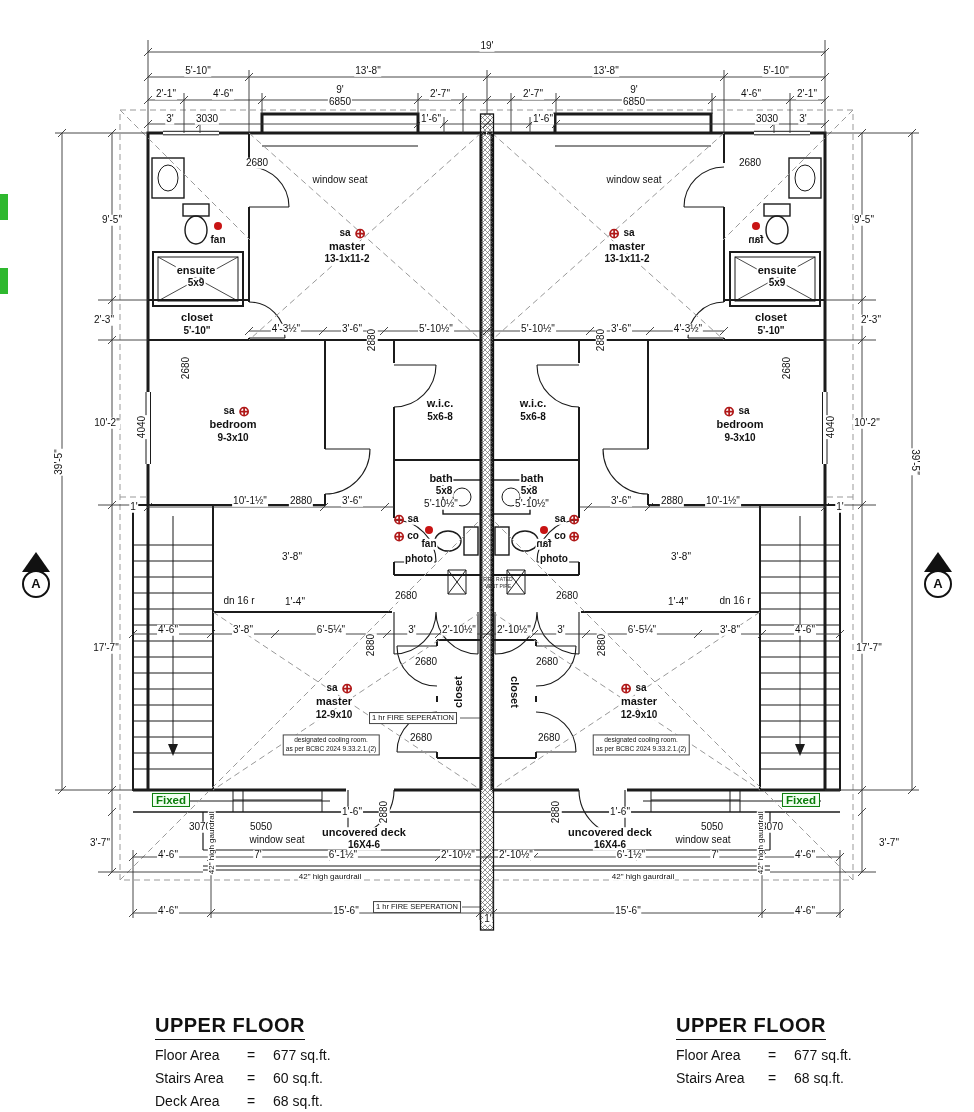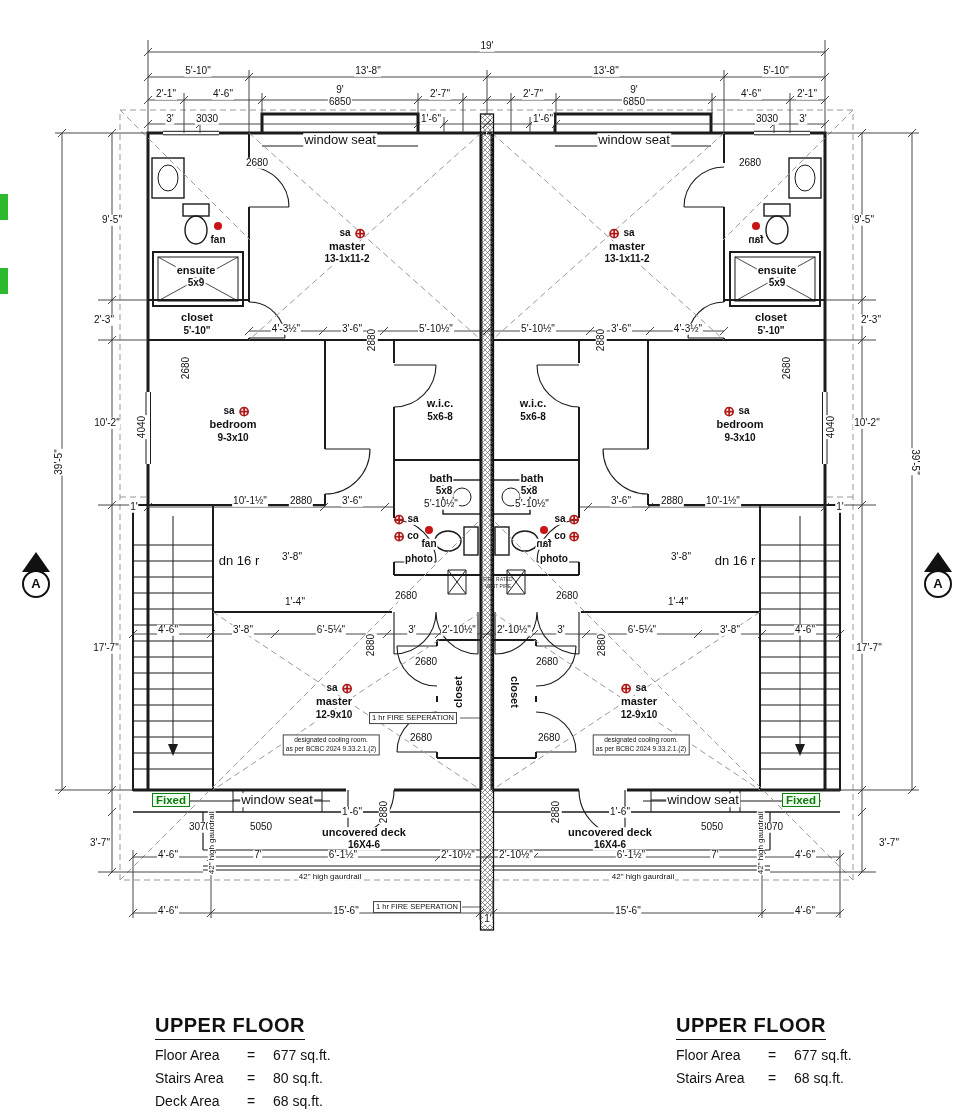--- a/index.html
+++ b/index.html
@@ -2,21 +2,21 @@
 <html><head>
 <meta charset="utf-8">
 <style>
   body{margin:0;background:#fff;}
   .sheet{position:relative;width:974px;height:1112px;background:#fff;font-family:"Liberation Sans",sans-serif;overflow:hidden;}
   .sheet > svg{position:absolute;left:0;top:0;}
   #labels{position:absolute;left:0;top:0;width:974px;height:1112px;}
   .lbl{position:absolute;white-space:nowrap;color:#111;line-height:1.05;background:#fff;padding:0 1px;text-align:center;}
   .k-dim{font-size:10px;}
   .k-size{font-size:10px;}
-  .k-txt{font-size:13px;}
+  .k-txt{font-size:10px;margin-top:40px;}
   .k-room{font-size:11px;font-weight:bold;}
   .k-rdim{font-size:10px;font-weight:bold;}
   .k-dev{font-size:10px;font-weight:bold;}
   .k-alarm{font-size:14px;color:#b01818;background:transparent;font-weight:bold;padding:0;}
   .k-note{font-size:8px;}
   .k-notebox{font-size:6.6px;border:1px solid #444;padding:1px 2px;line-height:1.3;}
   .k-firebox{font-size:7.5px;border:1px solid #444;padding:1px 2px;}
   .k-fixed{font-size:11.5px;color:#0a7d0a;border:1.2px solid #0a7d0a;padding:0 3px;background:#f2fff2;font-weight:bold;}
   .k-sec{font-size:13px;font-weight:bold;background:transparent;}
   .k-micro{font-size:5px;background:transparent;color:#333;}
@@ -487,21 +487,21 @@
     <div class="sum-title">UPPER FLOOR</div>
     <div class="sum-rows">
         <div class="sum-row">
           <span>Floor Area</span>
           <span>=</span>
           <span>677 sq.ft.</span>
         </div>
         <div class="sum-row">
           <span>Stairs Area</span>
           <span>=</span>
-          <span>80 sq.ft.</span>
+          <span>60 sq.ft.</span>
         </div>
         <div class="sum-row">
           <span>Deck Area</span>
           <span>=</span>
           <span>68 sq.ft.</span>
         </div>
       </div>
   </div>
 
   <div class="summary" id="sumR">

